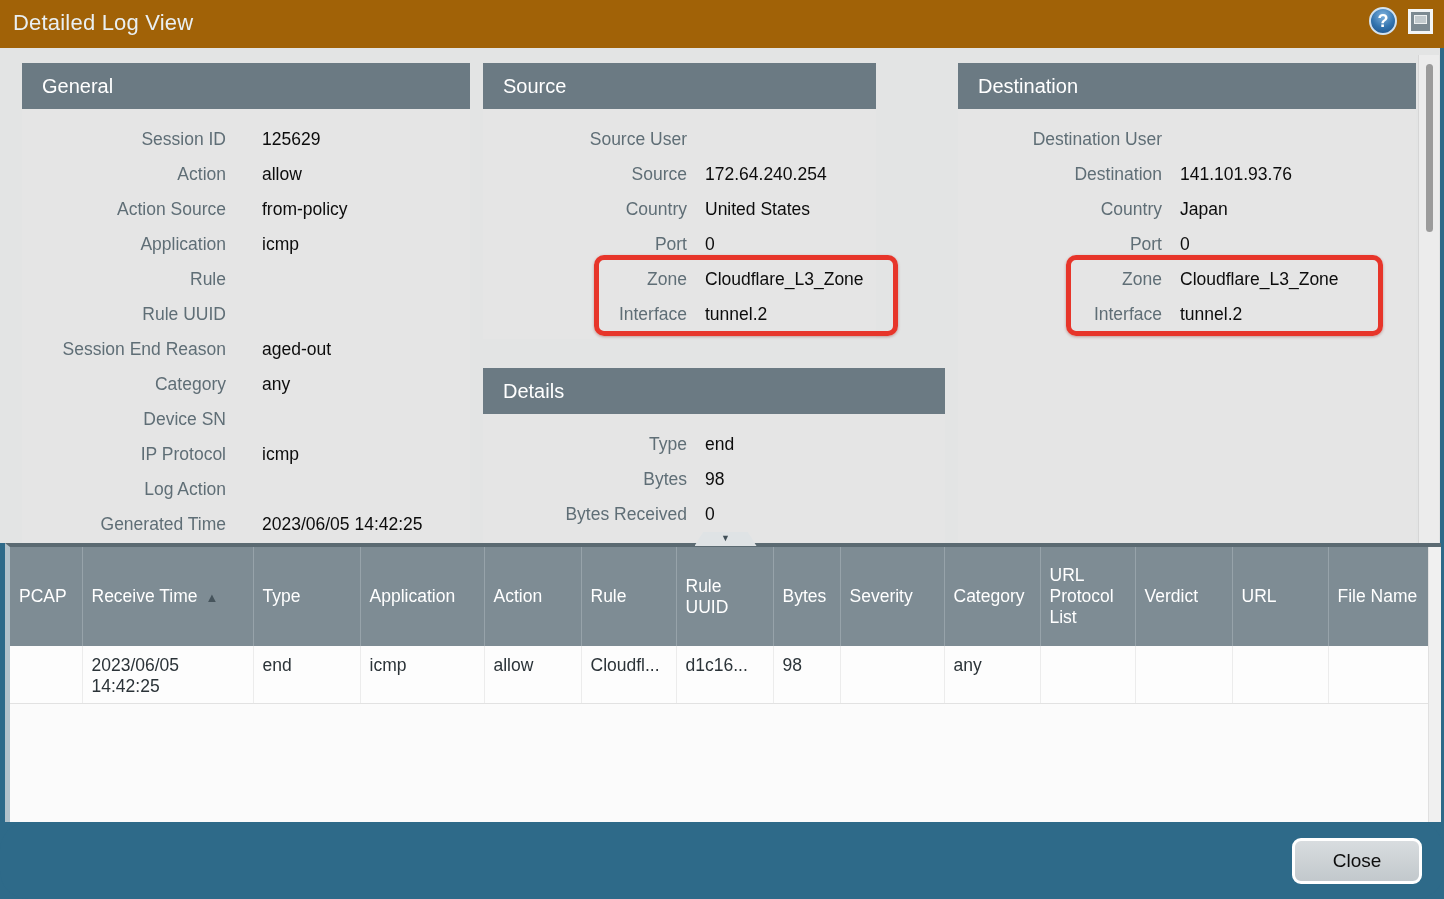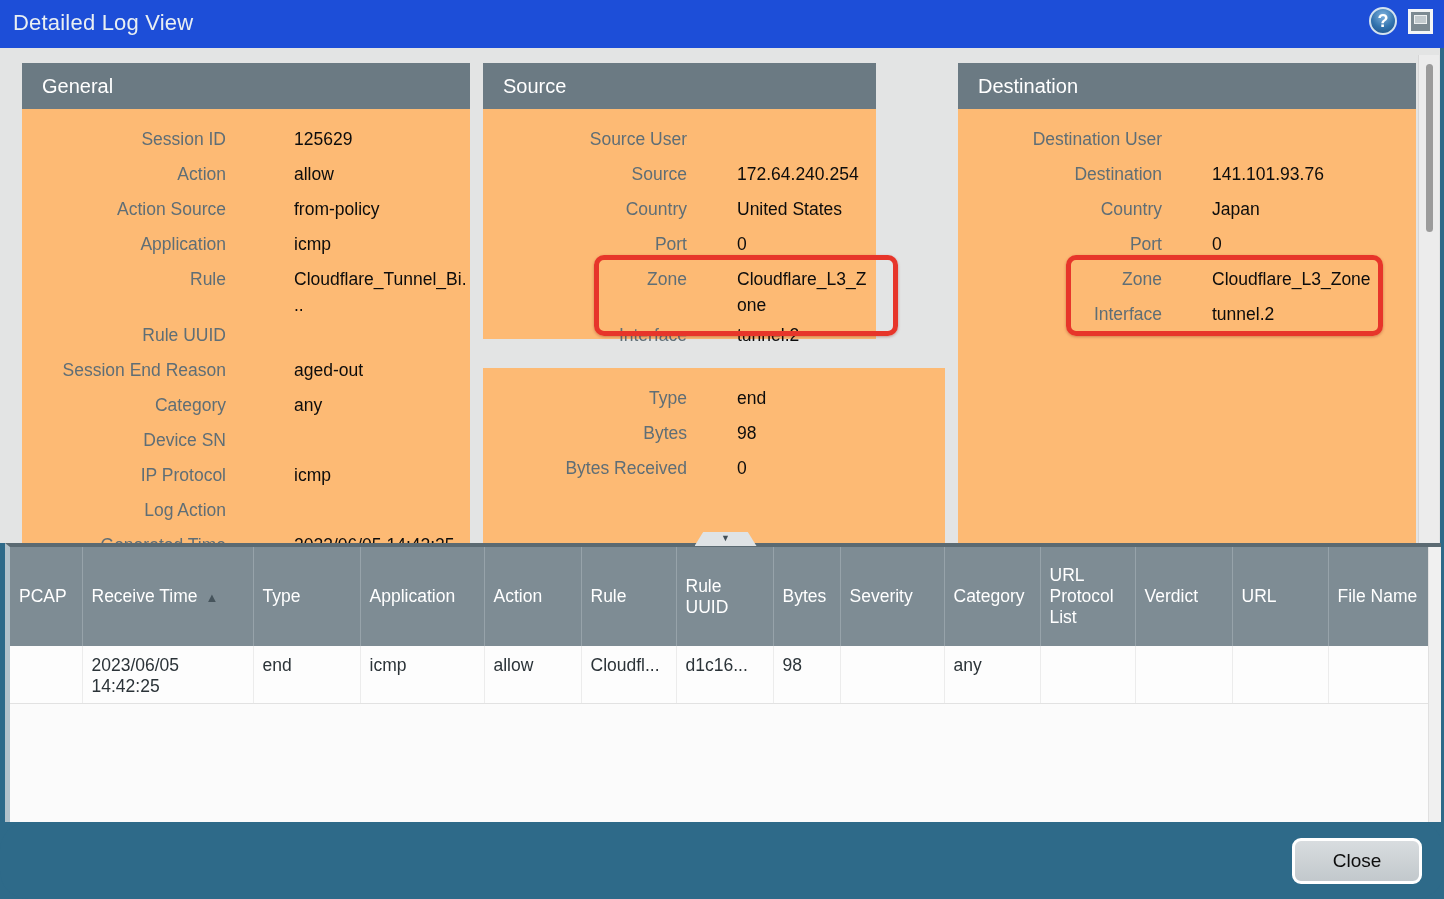--- a/index.html
+++ b/index.html
@@ -2,44 +2,44 @@
 <html><head>
 <meta charset="utf-8">
 <style>
   html,body{margin:0;padding:0;background:#2e6a89;}
   *{box-sizing:border-box;}
   .dialog{
     position:relative;width:1444px;height:899px;overflow:hidden;
     background:#2e6a89;font-family:"Liberation Sans",sans-serif;
   }
   
-  .titlebar{position:absolute;top:0;left:0;right:0;height:48px;background:#1d4ed8;}
+  .titlebar{position:absolute;top:0;left:0;right:0;height:48px;background:#a16207;}
   .titlebar .title{
     position:absolute;left:13px;top:10px;color:#e9eff2;font-size:22px;letter-spacing:.2px;
   }
   .help-icon{
     position:absolute;top:7px;right:47px;width:28px;height:28px;border-radius:50%;
     background:radial-gradient(circle at 50% 28%,#7fb2de 0%,#3273ae 55%,#1c4e86 100%);
     border:2px solid #d3e2ef;color:#fff;font-weight:bold;font-size:18px;
     text-align:center;line-height:24px;cursor:pointer;
   }
   .window-icon{
     position:absolute;top:9px;right:11px;width:25px;height:25px;
     background:#7c8a92;border:3px solid #f3f5f6;cursor:pointer;
   }
   .window-icon .inner{
     margin:3px auto 0;width:13px;height:9px;background:#c2cace;border:1px solid #eef1f2;
   }
   
   .content-bg{position:absolute;top:48px;left:0;right:4px;height:495px;background:#e3e4e4;}
   
-  .panel{position:absolute;background:#fdba74;z-index:2;}
+  .panel{position:absolute;background:#e5e5e5;z-index:2;}
   .panel-header{height:46px;background:#6b7a83;color:#fff;font-size:20px;line-height:46px;padding-left:20px;}
   .panel-body{padding-top:13px;}
-  .field-row{display:flex;min-height:35px;align-items:flex-start;gap:32px;}
+  .field-row{display:flex;min-height:35px;align-items:flex-start;}
   .field-label{width:204px;flex-shrink:0;text-align:right;color:#5f6e76;font-size:17.5px;line-height:26px;padding-top:4px;}
   .field-value{margin-left:18px;color:#0c0c0c;font-size:17.5px;line-height:26px;padding-top:4px;overflow-wrap:anywhere;}
   .panel-general{left:22px;top:63px;width:448px;height:480px;overflow:hidden;}
   .panel-general .field-value{max-width:208px;margin-left:36px;}
   .panel-source{left:483px;top:63px;width:393px;height:276px;}
   .panel-details{left:483px;top:368px;width:462px;height:175px;overflow:hidden;}
   .panel-destination{left:958px;top:63px;width:458px;height:480px;}
   .red-box{
     position:absolute;border:5px solid #e7352a;border-radius:10px;
     pointer-events:none;z-index:4;box-shadow:0 1px 3px rgba(120,20,10,.35);
@@ -109,21 +109,20 @@
       <div class="field-row">
           <div class="field-label">Action Source</div>
           <div class="field-value">from-policy</div>
         </div>
       <div class="field-row">
           <div class="field-label">Application</div>
           <div class="field-value">icmp</div>
         </div>
       <div class="field-row">
           <div class="field-label">Rule</div>
-          <div class="field-value">Cloudflare_Tunnel_Bi...</div>
         </div>
       <div class="field-row">
           <div class="field-label">Rule UUID</div>
         </div>
       <div class="field-row">
           <div class="field-label">Session End Reason</div>
           <div class="field-value">aged-out</div>
         </div>
       <div class="field-row">
           <div class="field-label">Category</div>
@@ -173,20 +172,21 @@
         </div>
       <div class="field-row">
           <div class="field-label">Interface</div>
           <div class="field-value">tunnel.2</div>
         </div>
     </div>
     <div class="red-box src"></div>
   </div>
 
   <div class="panel panel-details">
+    <div class="panel-header">Details</div>
     <div class="panel-body">
       <div class="field-row">
           <div class="field-label">Type</div>
           <div class="field-value">end</div>
         </div>
       <div class="field-row">
           <div class="field-label">Bytes</div>
           <div class="field-value">98</div>
         </div>
       <div class="field-row">

